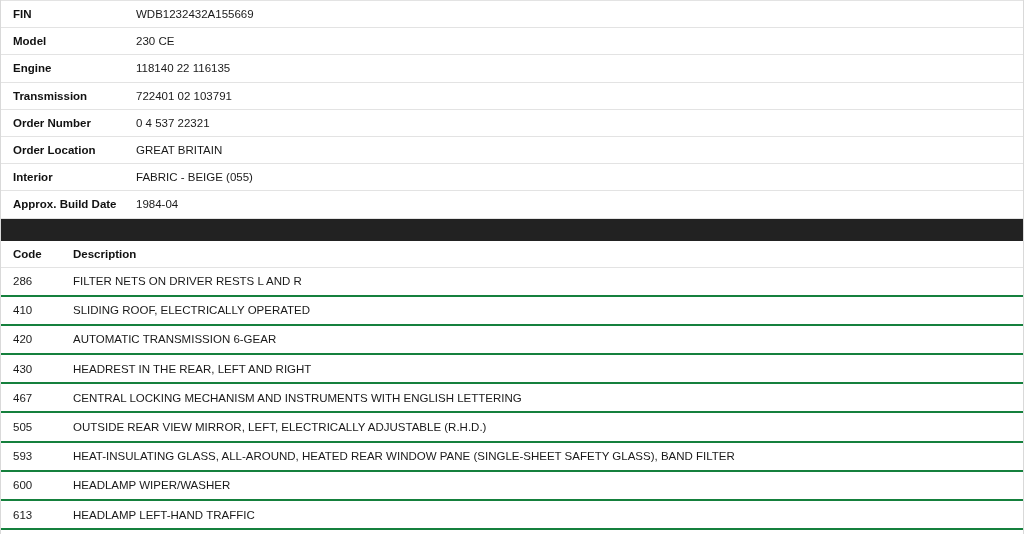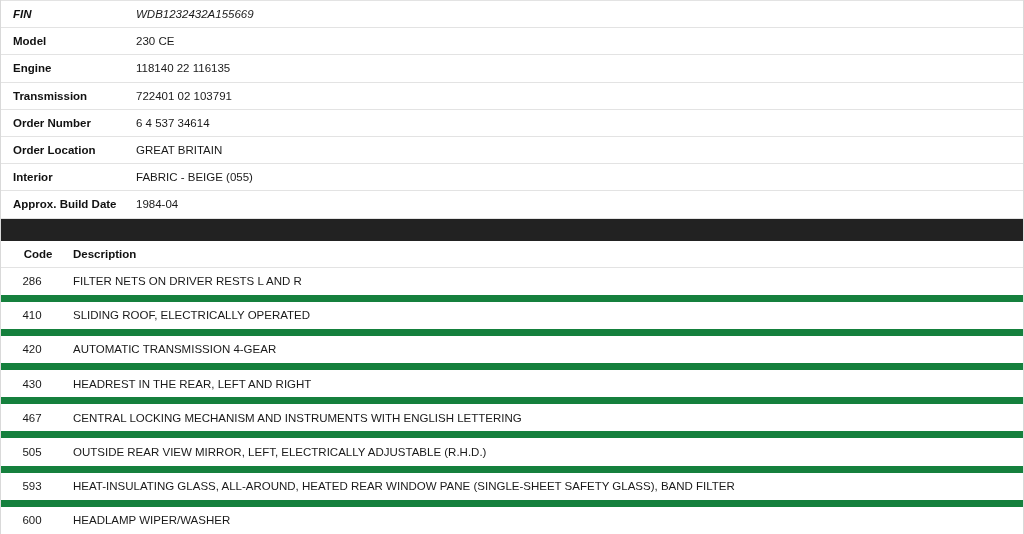--- a/index.html
+++ b/index.html
@@ -48,21 +48,20 @@
     font-weight: bold;
     color: #111111;
   }
   .spec-table td.value {
     color: #1a1a1a;
     padding-left: 5px;
     margin-left: 10px;
   }
   .spec-table tr:first-child td {
     border-top: 1px solid #e3e3e3;
-    font-style: italic;
   }
 
   
   .divider-band {
     height: 22px;
     background: #222222;
     width: 100%;
   }
 
   
@@ -78,33 +77,32 @@
     color: #111111;
     height: 26px;
     padding: 0 0 0 12px;
     border-bottom: 1px solid #e3e3e3;
     vertical-align: middle;
     white-space: nowrap;
   }
   .options-table th.code-col,
   .options-table td.code-col {
     width: 50px;
-    text-align: center;
   }
   .options-table th.desc-col,
   .options-table td.desc-col {
     padding-left: 10px;
   }
   .options-table td {
     font-size: 11.5px;
     line-height: 14px;
     color: #1a1a1a;
     height: 27.2px;
-    padding: 0 0 0 0;
-    border-bottom: 7px solid #15803d;
+    padding: 0 0 0 12px;
+    border-bottom: 2px solid #15803d;
     vertical-align: middle;
     white-space: nowrap;
     overflow: hidden;
     text-overflow: ellipsis;
   }
 </style>
 </head>
 <body>
 
 <div class="page">
@@ -122,21 +120,21 @@
       <tr>
         <td class="label">Engine</td>
         <td class="value">118140 22 116135</td>
       </tr>
       <tr>
         <td class="label">Transmission</td>
         <td class="value">722401 02 103791</td>
       </tr>
       <tr>
         <td class="label">Order Number</td>
-        <td class="value">6 4 537 34614</td>
+        <td class="value">0 4 537 22321</td>
       </tr>
       <tr>
         <td class="label">Order Location</td>
         <td class="value">GREAT BRITAIN</td>
       </tr>
       <tr>
         <td class="label">Interior</td>
         <td class="value">FABRIC - BEIGE (055)</td>
       </tr>
       <tr>
@@ -159,21 +157,21 @@
       <tr>
         <td class="code-col">286</td>
         <td class="desc-col">FILTER NETS ON DRIVER RESTS L AND R</td>
       </tr>
       <tr>
         <td class="code-col">410</td>
         <td class="desc-col">SLIDING ROOF, ELECTRICALLY OPERATED</td>
       </tr>
       <tr>
         <td class="code-col">420</td>
-        <td class="desc-col">AUTOMATIC TRANSMISSION 4-GEAR</td>
+        <td class="desc-col">AUTOMATIC TRANSMISSION 6-GEAR</td>
       </tr>
       <tr>
         <td class="code-col">430</td>
         <td class="desc-col">HEADREST IN THE REAR, LEFT AND RIGHT</td>
       </tr>
       <tr>
         <td class="code-col">467</td>
         <td class="desc-col">CENTRAL LOCKING MECHANISM AND INSTRUMENTS WITH ENGLISH LETTERING</td>
       </tr>
       <tr>

